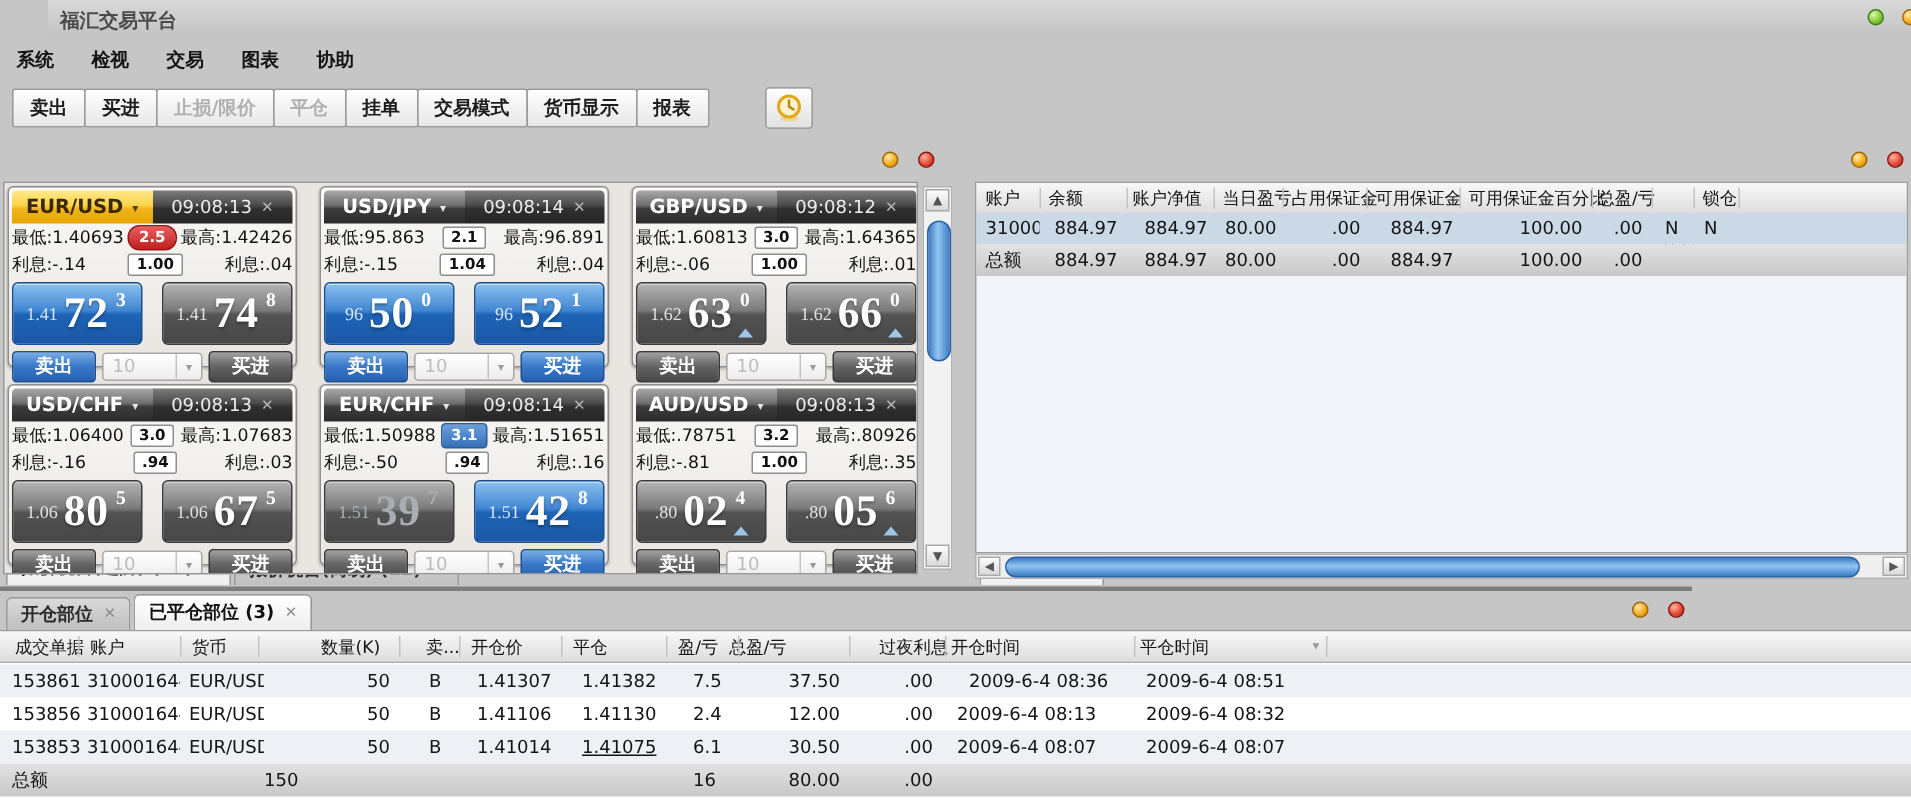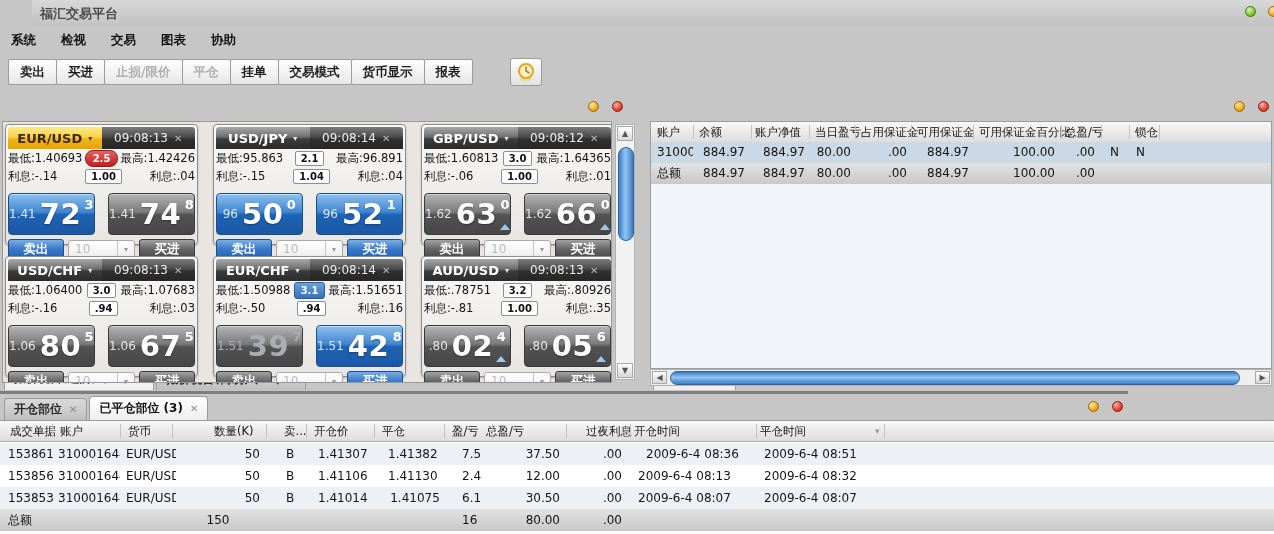--- a/index.html
+++ b/index.html
@@ -43,21 +43,21 @@
         background:linear-gradient(#a9a9a9,#6e6e6e 45%,#3c3c3c 55%,#2b2b2b);color:#fff;font-weight:bold;font-size:13px;}
   .pair.gold{background:linear-gradient(#ffe98c,#fbd34a 45%,#f0b41e 55%,#e8a400);color:#3a2800;}
   .dd{font-size:8px;opacity:.85;margin-left:6px;}
   .timebox{flex:1;display:flex;align-items:center;justify-content:center;gap:6px;border-radius:0 3px 0 0;
            background:linear-gradient(#7c7c7c,#4a4a4a 45%,#303030 55%,#262626);color:#ededed;font-size:12px;}
   .timebox .x{color:#b8b8b8;font-size:10px;}
   .inforow{display:flex;align-items:center;justify-content:space-between;height:18px;font-size:11.5px;color:#121212;white-space:nowrap;}
   .sbox{font-size:10px;font-weight:bold;background:#fff;border:1px solid #8e8e8e;border-radius:2px;padding:0 5px;color:#111;line-height:13px;}
   .sbox.red{background:linear-gradient(#e86060,#c02020);border-color:#9c1616;color:#fff;border-radius:8px;padding:1px 7px;}
   .sbox.blue{background:linear-gradient(#6aa0dc,#3570b8);border-color:#2a5c9a;color:#fff;border-radius:3px;padding:1px 6px;}
-  .pricerow{display:flex;gap:13px;height:42px;margin-top:8px;}
+  .pricerow{display:flex;gap:13px;height:42px;margin-top:3px;font-family:Liberation Serif, serif;}
   .price{flex:1;display:flex;align-items:center;justify-content:center;border-radius:4px;box-sizing:border-box;}
   .price.blue{background:linear-gradient(#8cc0ee,#4186d2 45%,#1e63b4 52%,#1b58a6);border:1px solid #174e8e;box-shadow:inset 0 1px 0 rgba(255,255,255,.5);}
   .price.gray{background:linear-gradient(#b4b4b4,#7a7a7a 45%,#535353 52%,#464646);border:1px solid #3a3a3a;box-shadow:inset 0 1px 0 rgba(255,255,255,.4);}
   .pfx{font-size:12px;color:rgba(255,255,255,.82);margin-right:4px;}
   .big{font-size:29px;font-weight:bold;color:#fff;line-height:1;letter-spacing:.5px;text-shadow:0 1px 2px rgba(0,0,0,.35);}
   .price.dim .big,.price.dim .pfx,.price.dim .sup{color:#a9aeb4;text-shadow:none;}
   .supcol{display:flex;flex-direction:column;align-items:center;justify-content:space-between;height:32px;margin-left:3px;}
   .sup{font-size:13px;font-weight:bold;color:#fff;line-height:1;}
   .tri{width:0;height:0;border-left:5px solid transparent;border-right:5px solid transparent;border-bottom:6px solid #9cc6ea;visibility:hidden;}
   .tri.show{visibility:visible;}
@@ -587,30 +587,30 @@
           <span class="cell" style="left: 634px; width: 120px; line-height: 22px; text-align: left; padding-left: 4px;">2009-6-4 08:13</span>
           <span class="cell" style="left: 760px; width: 196px; line-height: 22px; text-align: left; padding-left: 4px;">2009-6-4 08:32</span>
         </div>
         <div class="trow r-alt" style="top: 66px; height: 22px;">
           <span class="cell" style="left: 6px; width: 46px; line-height: 22px; text-align: left; padding-left: 2px;">15385376</span>
           <span class="cell" style="left: 56px; width: 62px; line-height: 22px; text-align: left; padding-left: 2px;">3100016442</span>
           <span class="cell" style="left: 124px; width: 50px; line-height: 22px; text-align: left; padding-left: 2px;">EUR/USD</span>
           <span class="cell" style="left: 176px; width: 84px; line-height: 22px; text-align: right; padding-right: 6px;">50</span>
           <span class="cell" style="left: 272px; width: 20px; line-height: 22px; text-align: left; padding-left: 14px;">B</span>
           <span class="cell" style="left: 310px; width: 54px; line-height: 22px; text-align: left; padding-left: 8px;">1.41014</span>
-          <span class="cell" style="left: 378px; width: 54px; line-height: 22px; text-align: center; padding-left: 10px;">1.41075</span>
+          <span class="cell" style="left: 378px; width: 54px; line-height: 22px; text-align: left; padding-left: 10px; text-decoration: underline;">1.41075</span>
           <span class="cell" style="left: 448px; width: 30px; line-height: 22px; text-align: left; padding-left: 14px;">6.1</span>
           <span class="cell" style="left: 496px; width: 64px; line-height: 22px; text-align: right; padding-right: 6px;">30.50</span>
           <span class="cell" style="left: 572px; width: 50px; line-height: 22px; text-align: right; padding-right: 6px;">.00</span>
           <span class="cell" style="left: 634px; width: 120px; line-height: 22px; text-align: left; padding-left: 4px;">2009-6-4 08:07</span>
           <span class="cell" style="left: 760px; width: 196px; line-height: 22px; text-align: left; padding-left: 4px;">2009-6-4 08:07</span>
         </div>
         <div class="trow r-total" style="top: 88px; height: 22px;">
           <span class="cell" style="left: 6px; width: 46px; line-height: 22px; text-align: left; padding-left: 2px;">总额</span>
-          <span class="cell" style="left: 176px; width: 84px; line-height: 22px; text-align: center; padding-right: 6px;">150</span>
+          <span class="cell" style="left: 176px; width: 84px; line-height: 22px; text-align: left; padding-right: 6px;">150</span>
           <span class="cell" style="left: 448px; width: 30px; line-height: 22px; text-align: left; padding-left: 14px;">16</span>
           <span class="cell" style="left: 496px; width: 64px; line-height: 22px; text-align: right; padding-right: 6px;">80.00</span>
           <span class="cell" style="left: 572px; width: 50px; line-height: 22px; text-align: right; padding-right: 6px;">.00</span>
         </div>
       </div>
   </div>
 
 </div>
 
 </body></html>

